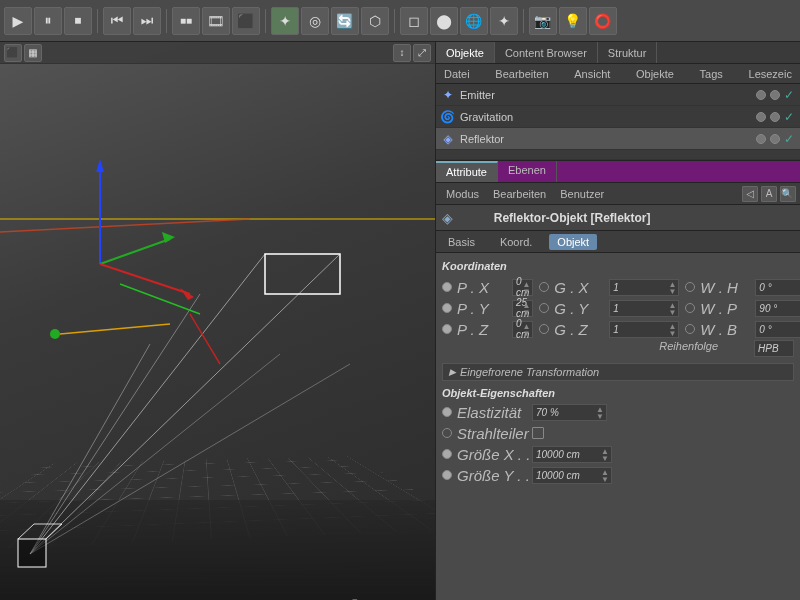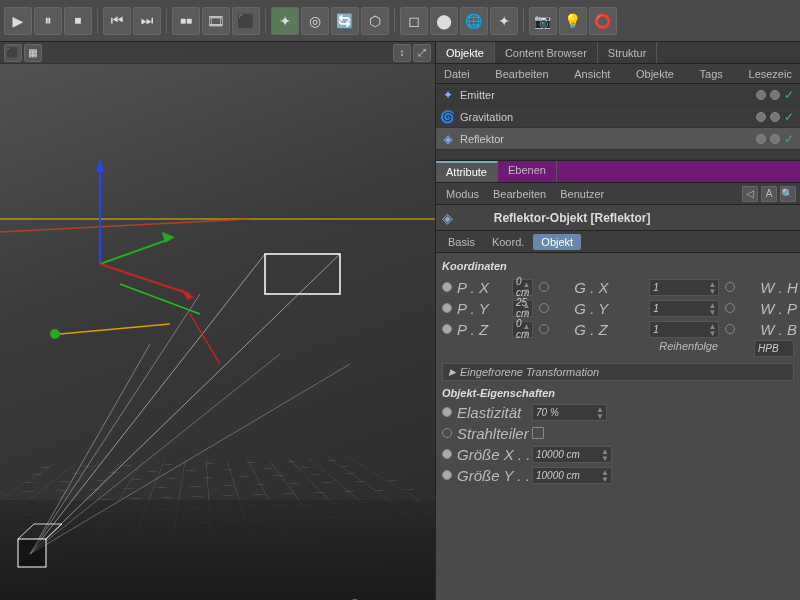--- a/index.html
+++ b/index.html
@@ -213,21 +213,21 @@
     .obj-title-text { font-size: 12px; color: #ddd; font-weight: bold; padding-left: 35px; }
 
     
     #sub-tabs {
       display: flex;
       background: #3d3d3d;
       border-bottom: 1px solid #222;
       height: 22px;
       align-items: center;
       padding: 0 4px;
-      gap: 1px;
+      gap: 9px;
     }
     .sub-tab {
       padding: 2px 8px;
       font-size: 11px;
       color: #bbb;
       cursor: pointer;
       border-radius: 2px;
     }
     .sub-tab.active {
       background: #6688aa;
@@ -273,21 +273,21 @@
       font-size: 10px;
       padding: 0 3px;
       display: flex; align-items: center;
       position: relative;
     }
     .prop-input-arrow {
       position: absolute; right: 2px; top: 1px;
       font-size: 8px; color: #888; line-height: 7px;
       display: flex; flex-direction: column;
     }
-    .prop-group { display: flex; align-items: center; gap: 20px; margin-left: 6px; }
+    .prop-group { display: flex; align-items: center; gap: 0; margin-left: 6px; }
 
     .frozen-btn {
       display: flex;
       align-items: center;
       background: #3d3d3d;
       border: 1px solid #555;
       margin: 3px 6px;
       padding: 2px 6px;
       cursor: pointer;
       font-size: 11px;

